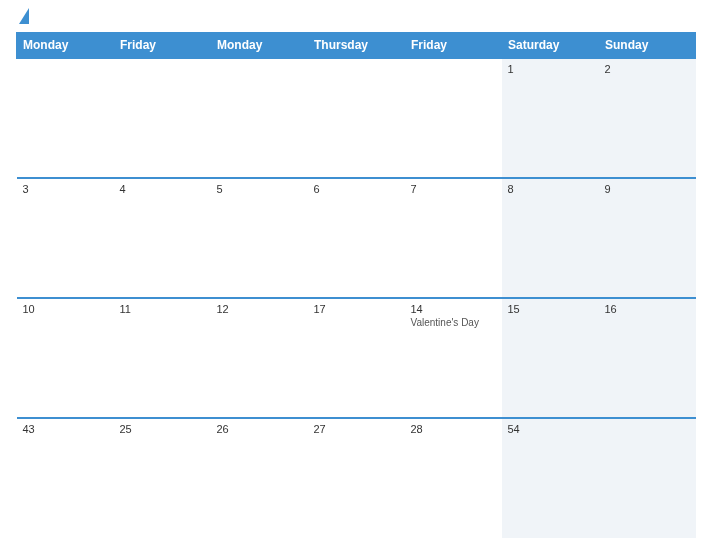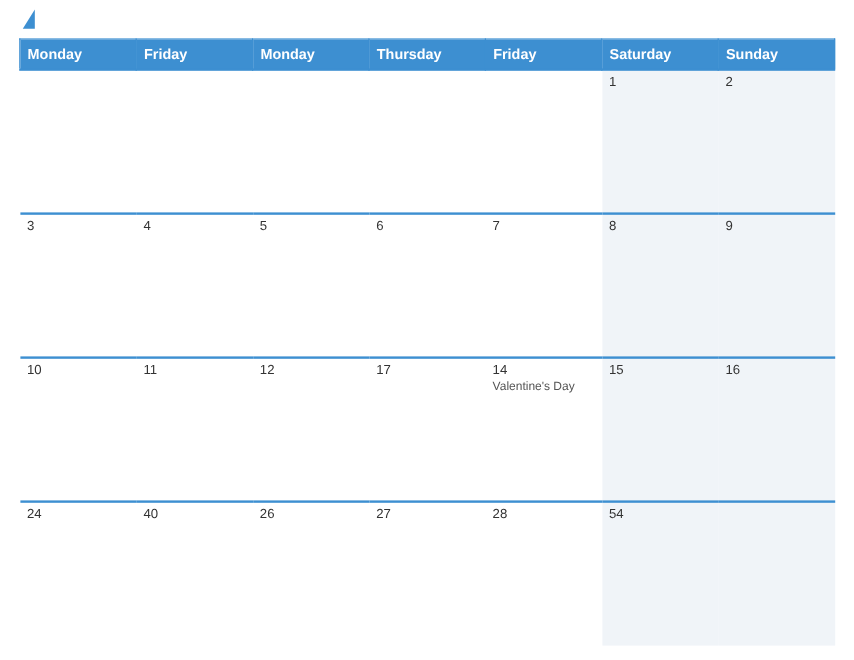--- a/index.html
+++ b/index.html
@@ -198,24 +198,24 @@
           </td>
           <td class="weekend-cell">
             <span class="day-number">15</span>
           </td>
           <td class="weekend-cell">
             <span class="day-number">16</span>
           </td>
         </tr>
         <tr>
           <td>
-            <span class="day-number">24</span>
-          </td>
-          <td>
-            <span class="day-number">40</span>
+            <span class="day-number">43</span>
+          </td>
+          <td>
+            <span class="day-number">25</span>
           </td>
           <td>
             <span class="day-number">26</span>
           </td>
           <td>
             <span class="day-number">27</span>
           </td>
           <td>
             <span class="day-number">28</span>
           </td>

